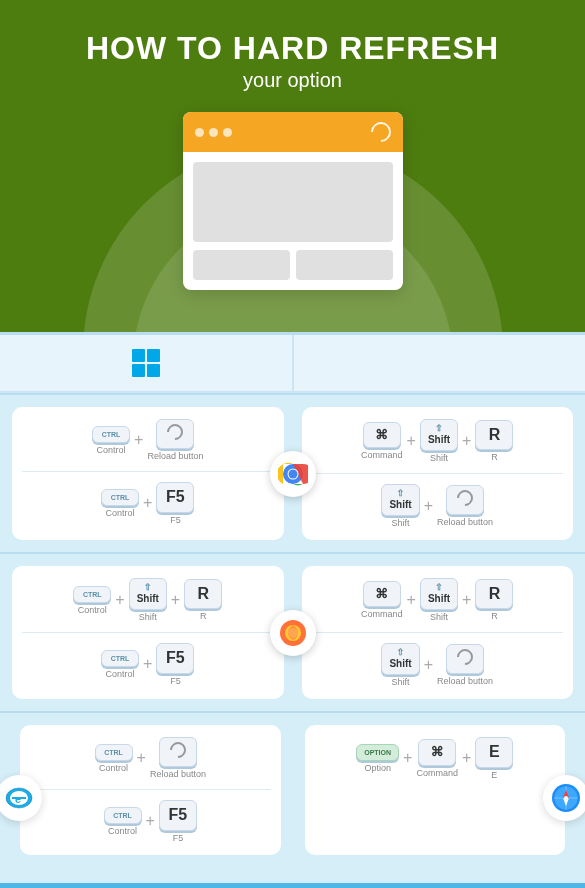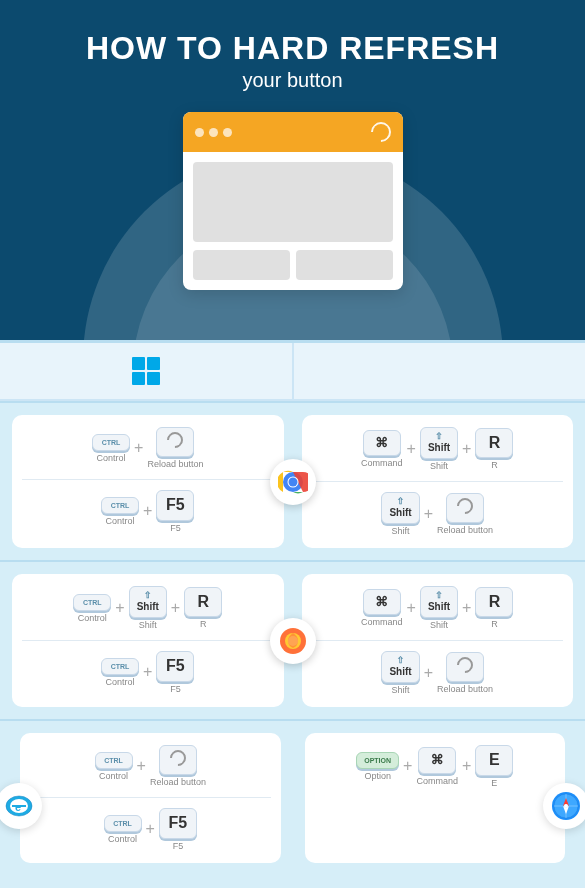--- a/index.html
+++ b/index.html
@@ -6,23 +6,23 @@
     body {
       width: 585px;
       min-height: 888px;
       background: #4db8e8;
       font-family: 'Segoe UI', Arial, sans-serif;
       overflow-x: hidden;
     }
 
     
     .header {
-      background: #0c4a6e;
+      background: #4d7c0f;
       text-align: center;
-      padding: 30px 20px 20px;
+      padding: 30px 20px 12px;
       position: relative;
       overflow: hidden;
     }
     .header-arc {
       position: absolute;
       bottom: -20px;
       left: 50%;
       transform: translateX(-50%);
       width: 420px;
       height: 210px;
@@ -304,21 +304,21 @@
       z-index: 10;
     }
   </style>
 </head>
 <body>
 
 <div class="header">
   <div class="header-arc"></div>
   <div class="header-arc2"></div>
   <div class="title-main">HOW TO HARD REFRESH</div>
-  <div class="title-sub">your button</div>
+  <div class="title-sub">your option</div>
 
   <div class="browser-mockup-wrap">
     <div class="browser-mockup">
       <div class="browser-titlebar">
         <div class="browser-dots">
           <div class="browser-dot"></div>
           <div class="browser-dot"></div>
           <div class="browser-dot"></div>
         </div>
         <div class="browser-reload"></div>

